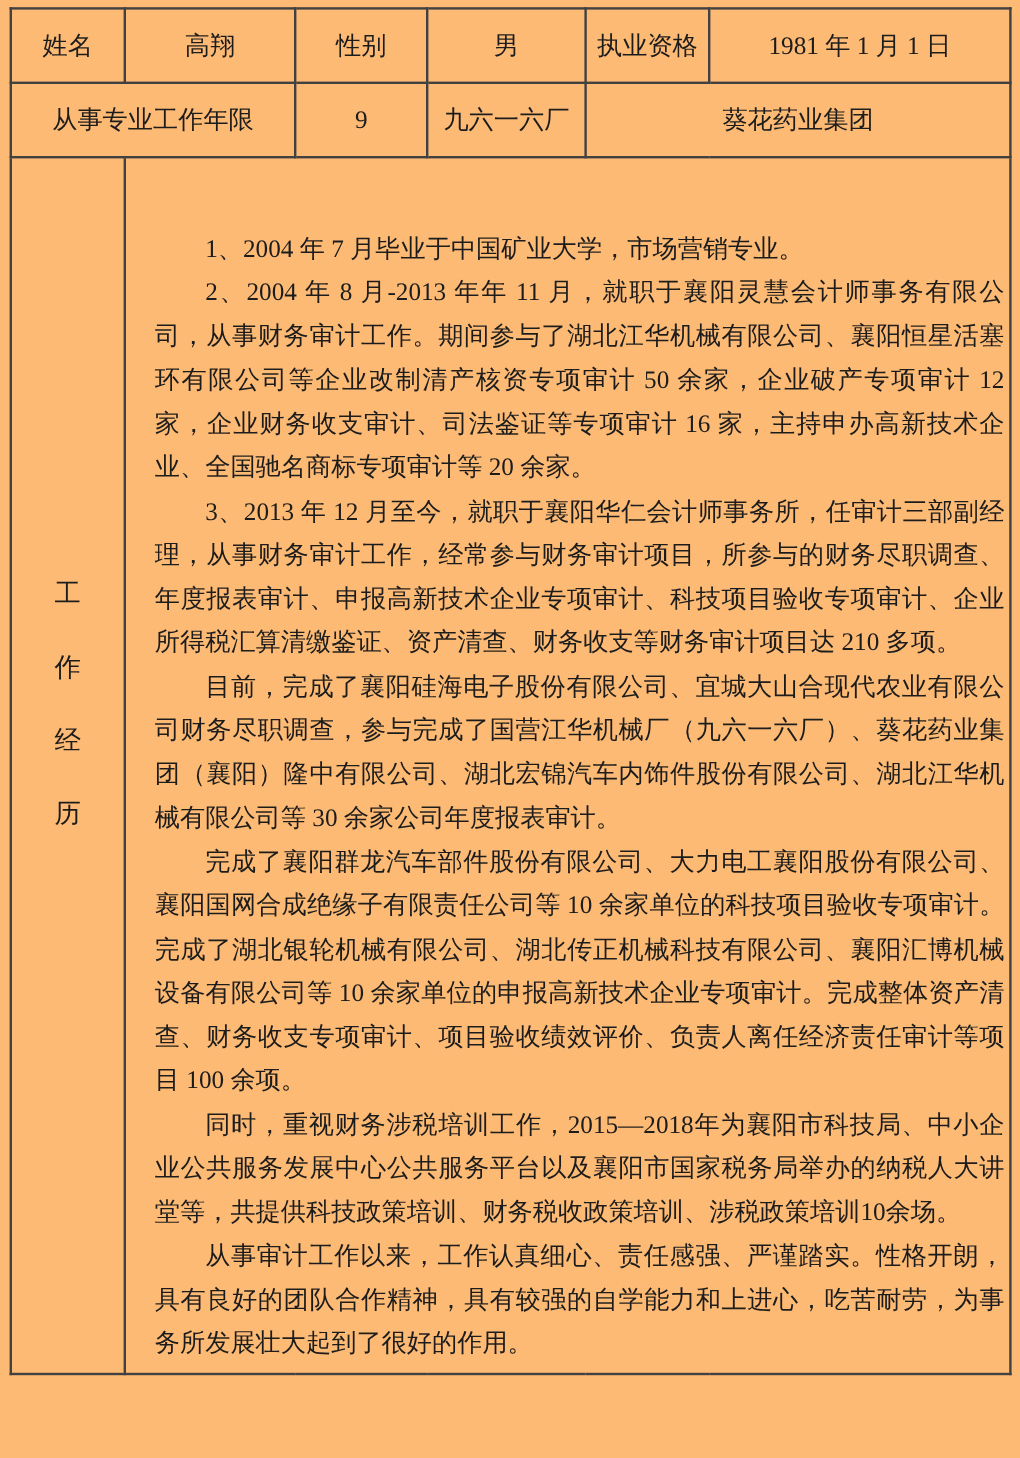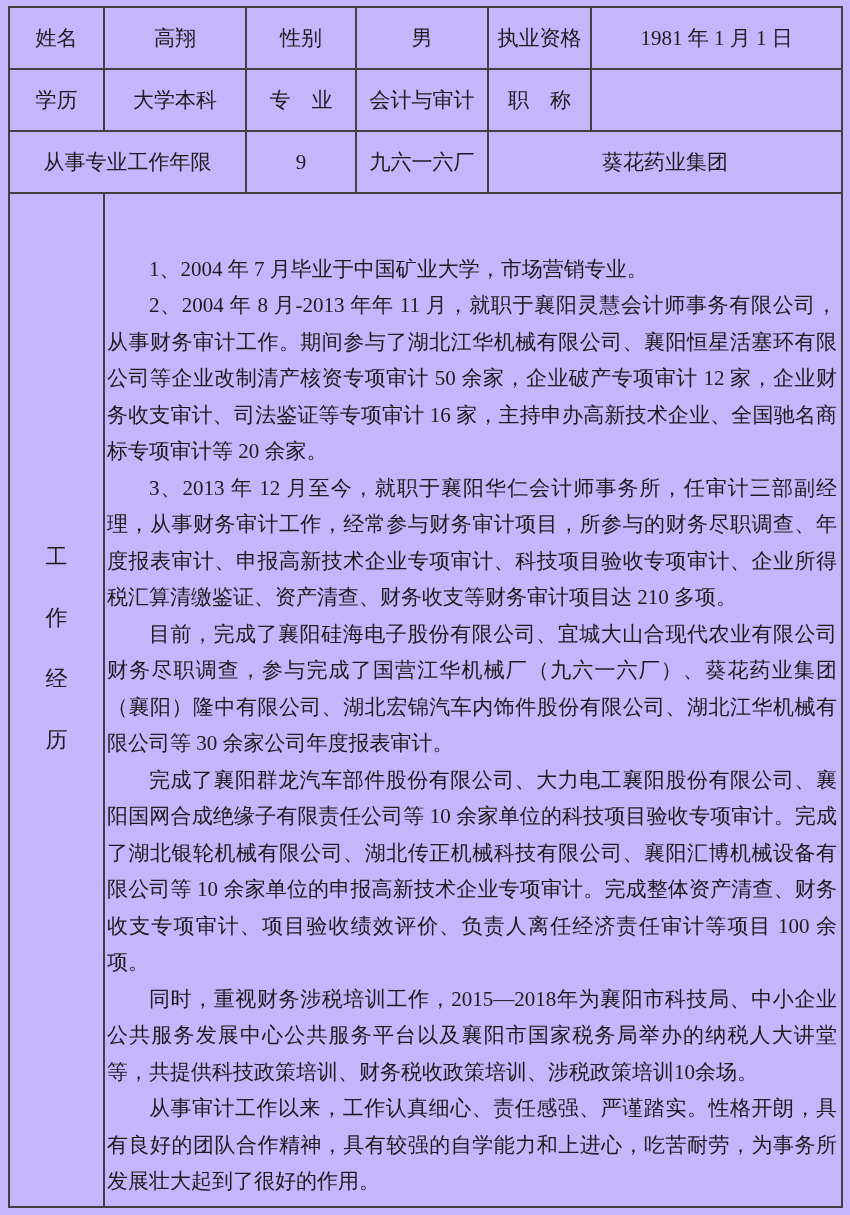--- a/index.html
+++ b/index.html
@@ -4,21 +4,21 @@
 <style>
   html, body {
     margin: 0;
     padding: 0;
     background: #ffffff;
   }
   .page {
     position: relative;
     width: 850px;
     height: 1215px;
-    background: #c4b5fd;
+    background: #fdba74;
     font-family: "Liberation Serif", "DejaVu Serif", serif;
     color: #1c1c1c;
     overflow: hidden;
   }
   table.doc-table {
     position: absolute;
     left: 8px;
     top: 6px;
     width: 833px;
     border-collapse: collapse;
@@ -55,21 +55,21 @@
   }
   .vlabel div {
     line-height: 22px;
   }
   
   .content-cell {
     vertical-align: top;
     text-align: justify;
   }
   .content-inner {
-    padding: 50px 4px 0 2px;
+    padding: 50px 4px 0 24px;
   }
   .content-inner p {
     margin: 0;
     font-size: 21px;
     line-height: 36.5px;
     text-align: justify;
     text-indent: 2em;
     color: #1c1c1c;
     word-break: break-all;
   }
@@ -90,28 +90,20 @@
     <tbody>
       <tr class="hdr-row">
         <td>姓名</td>
         <td>高翔</td>
         <td>性别</td>
         <td>男</td>
         <td>执业资格</td>
         <td>1981 年 1 月 1 日</td>
       </tr>
       <tr class="hdr-row">
-        <td>学历</td>
-        <td>大学本科</td>
-        <td>专　业</td>
-        <td>会计与审计</td>
-        <td>职　称</td>
-        <td></td>
-      </tr>
-      <tr class="hdr-row">
         <td colspan="2">从事专业工作年限</td>
         <td>9</td>
         <td>九六一六厂</td>
         <td colspan="2">葵花药业集团</td>
       </tr>
       <tr class="body-row">
         <td class="vlabel-cell">
           <div class="vlabel">
             <div>工</div>
             <div>作</div>

